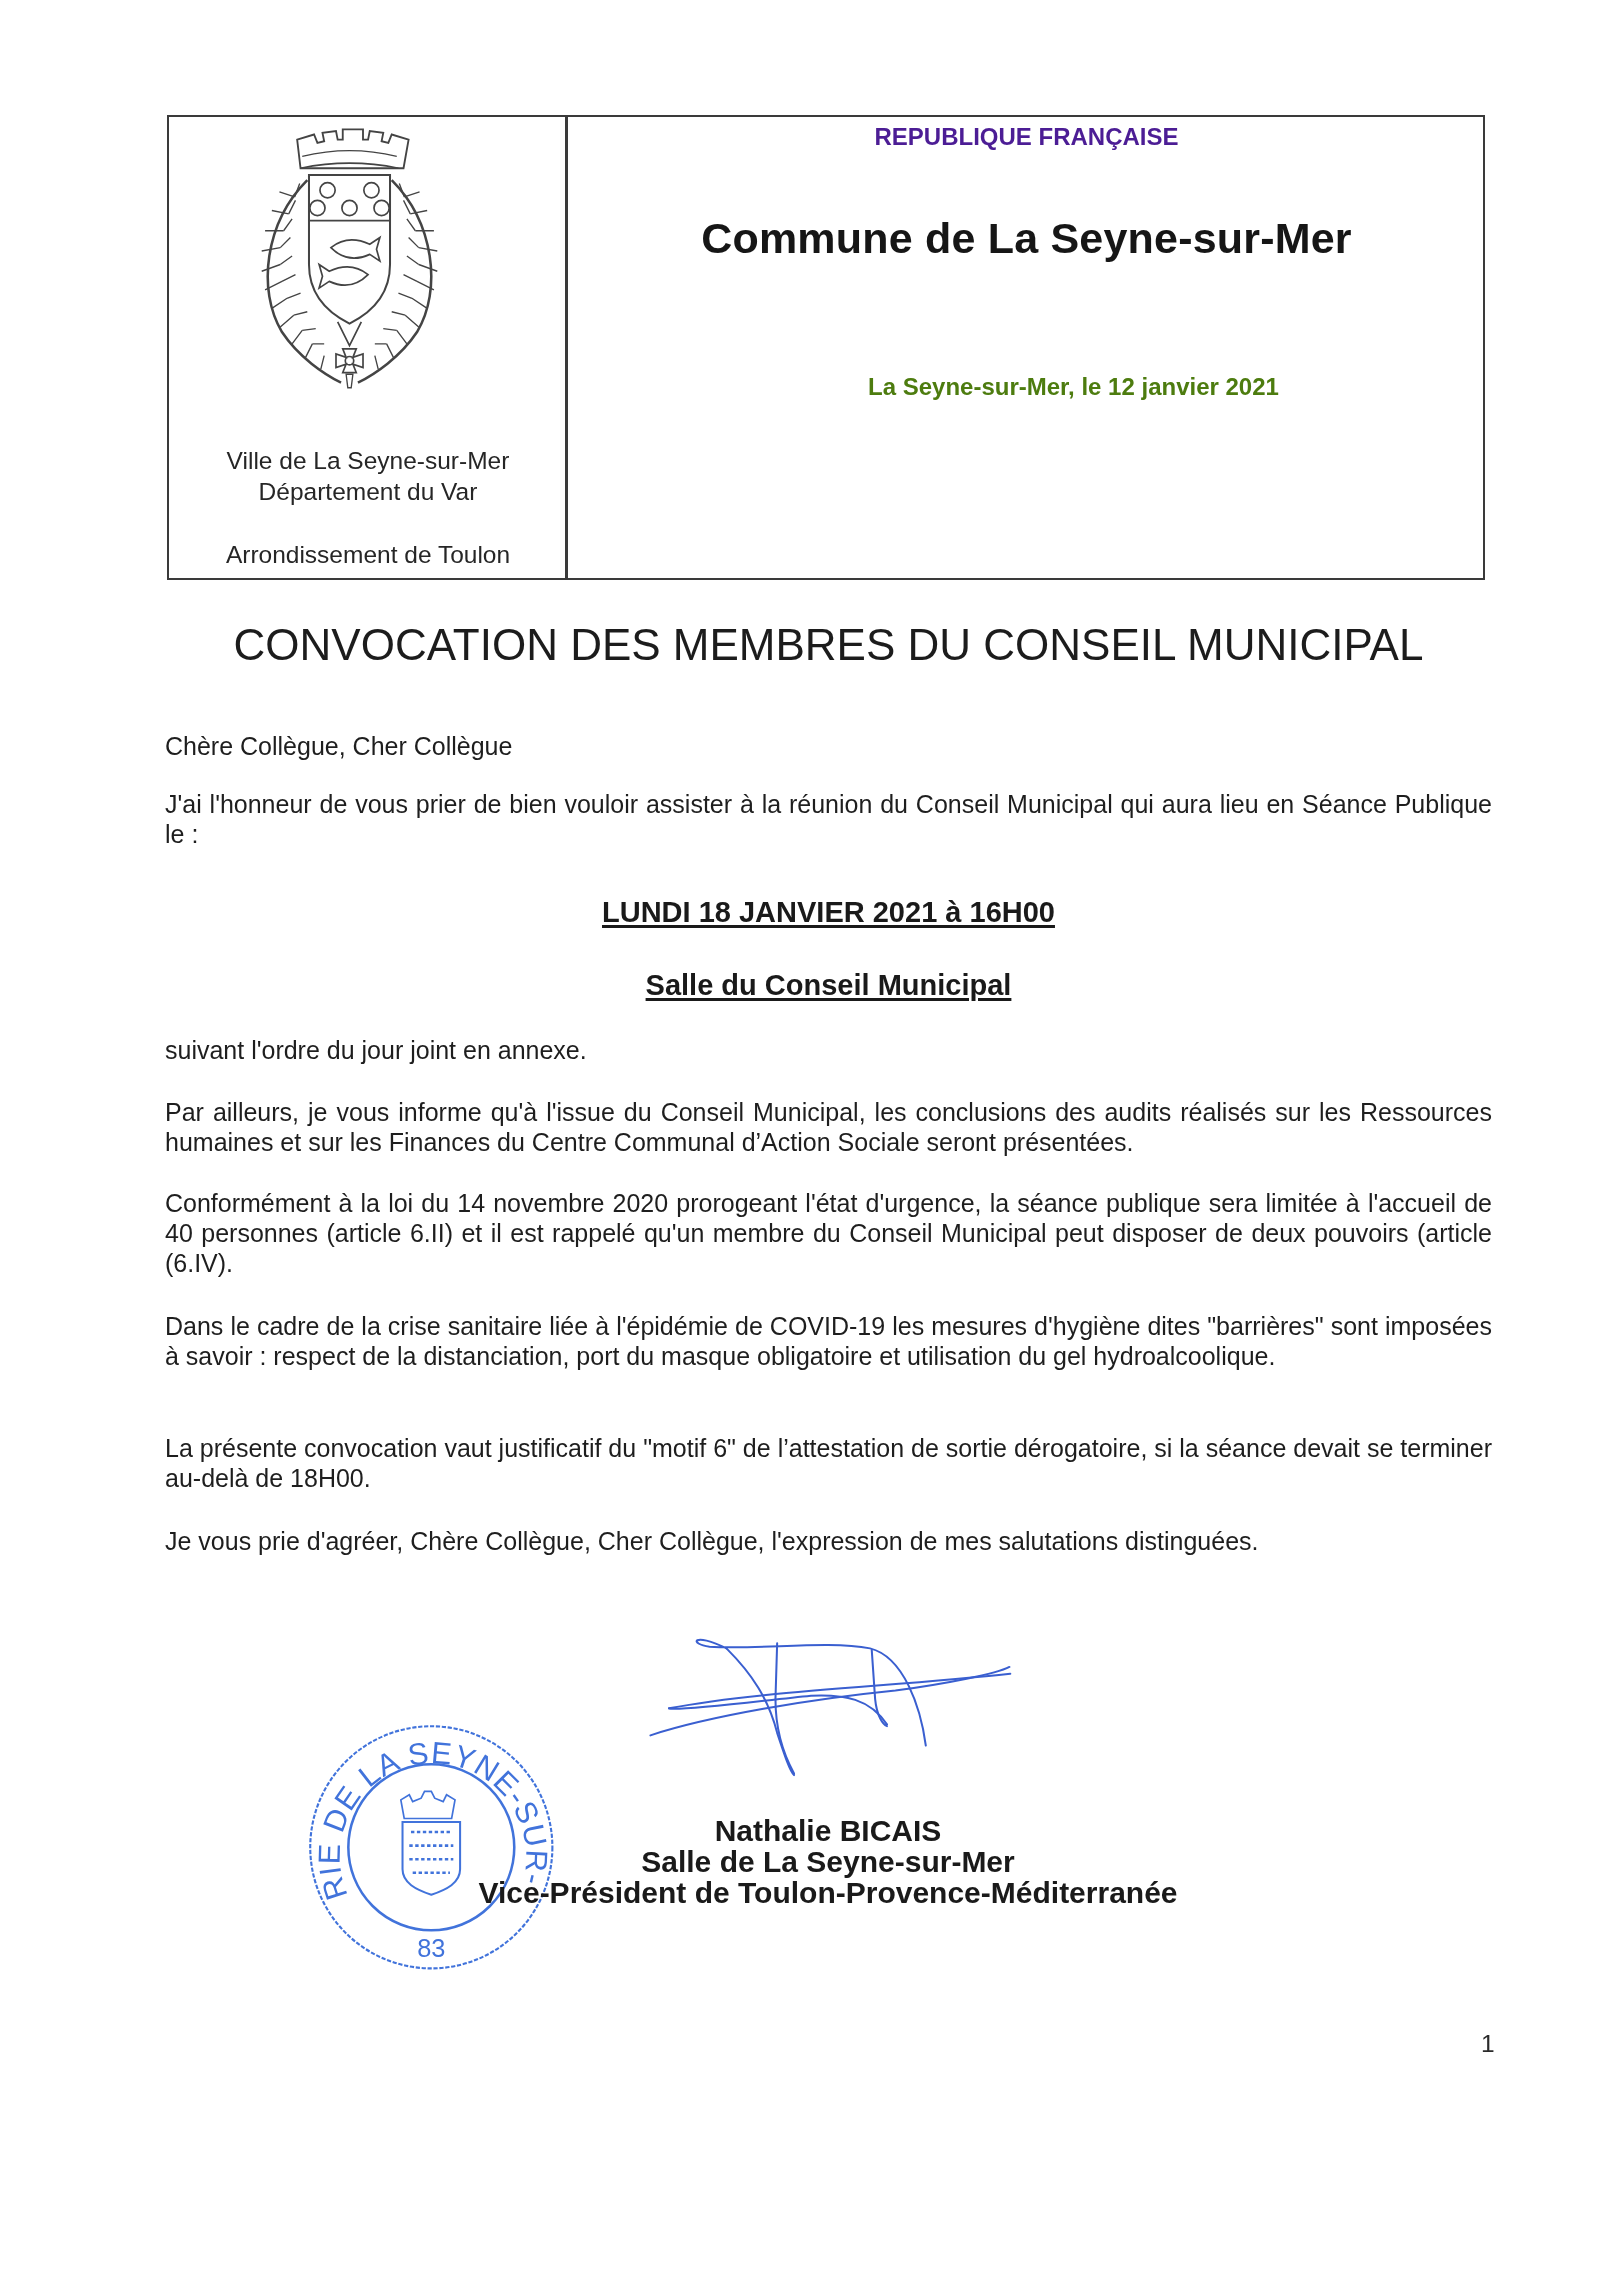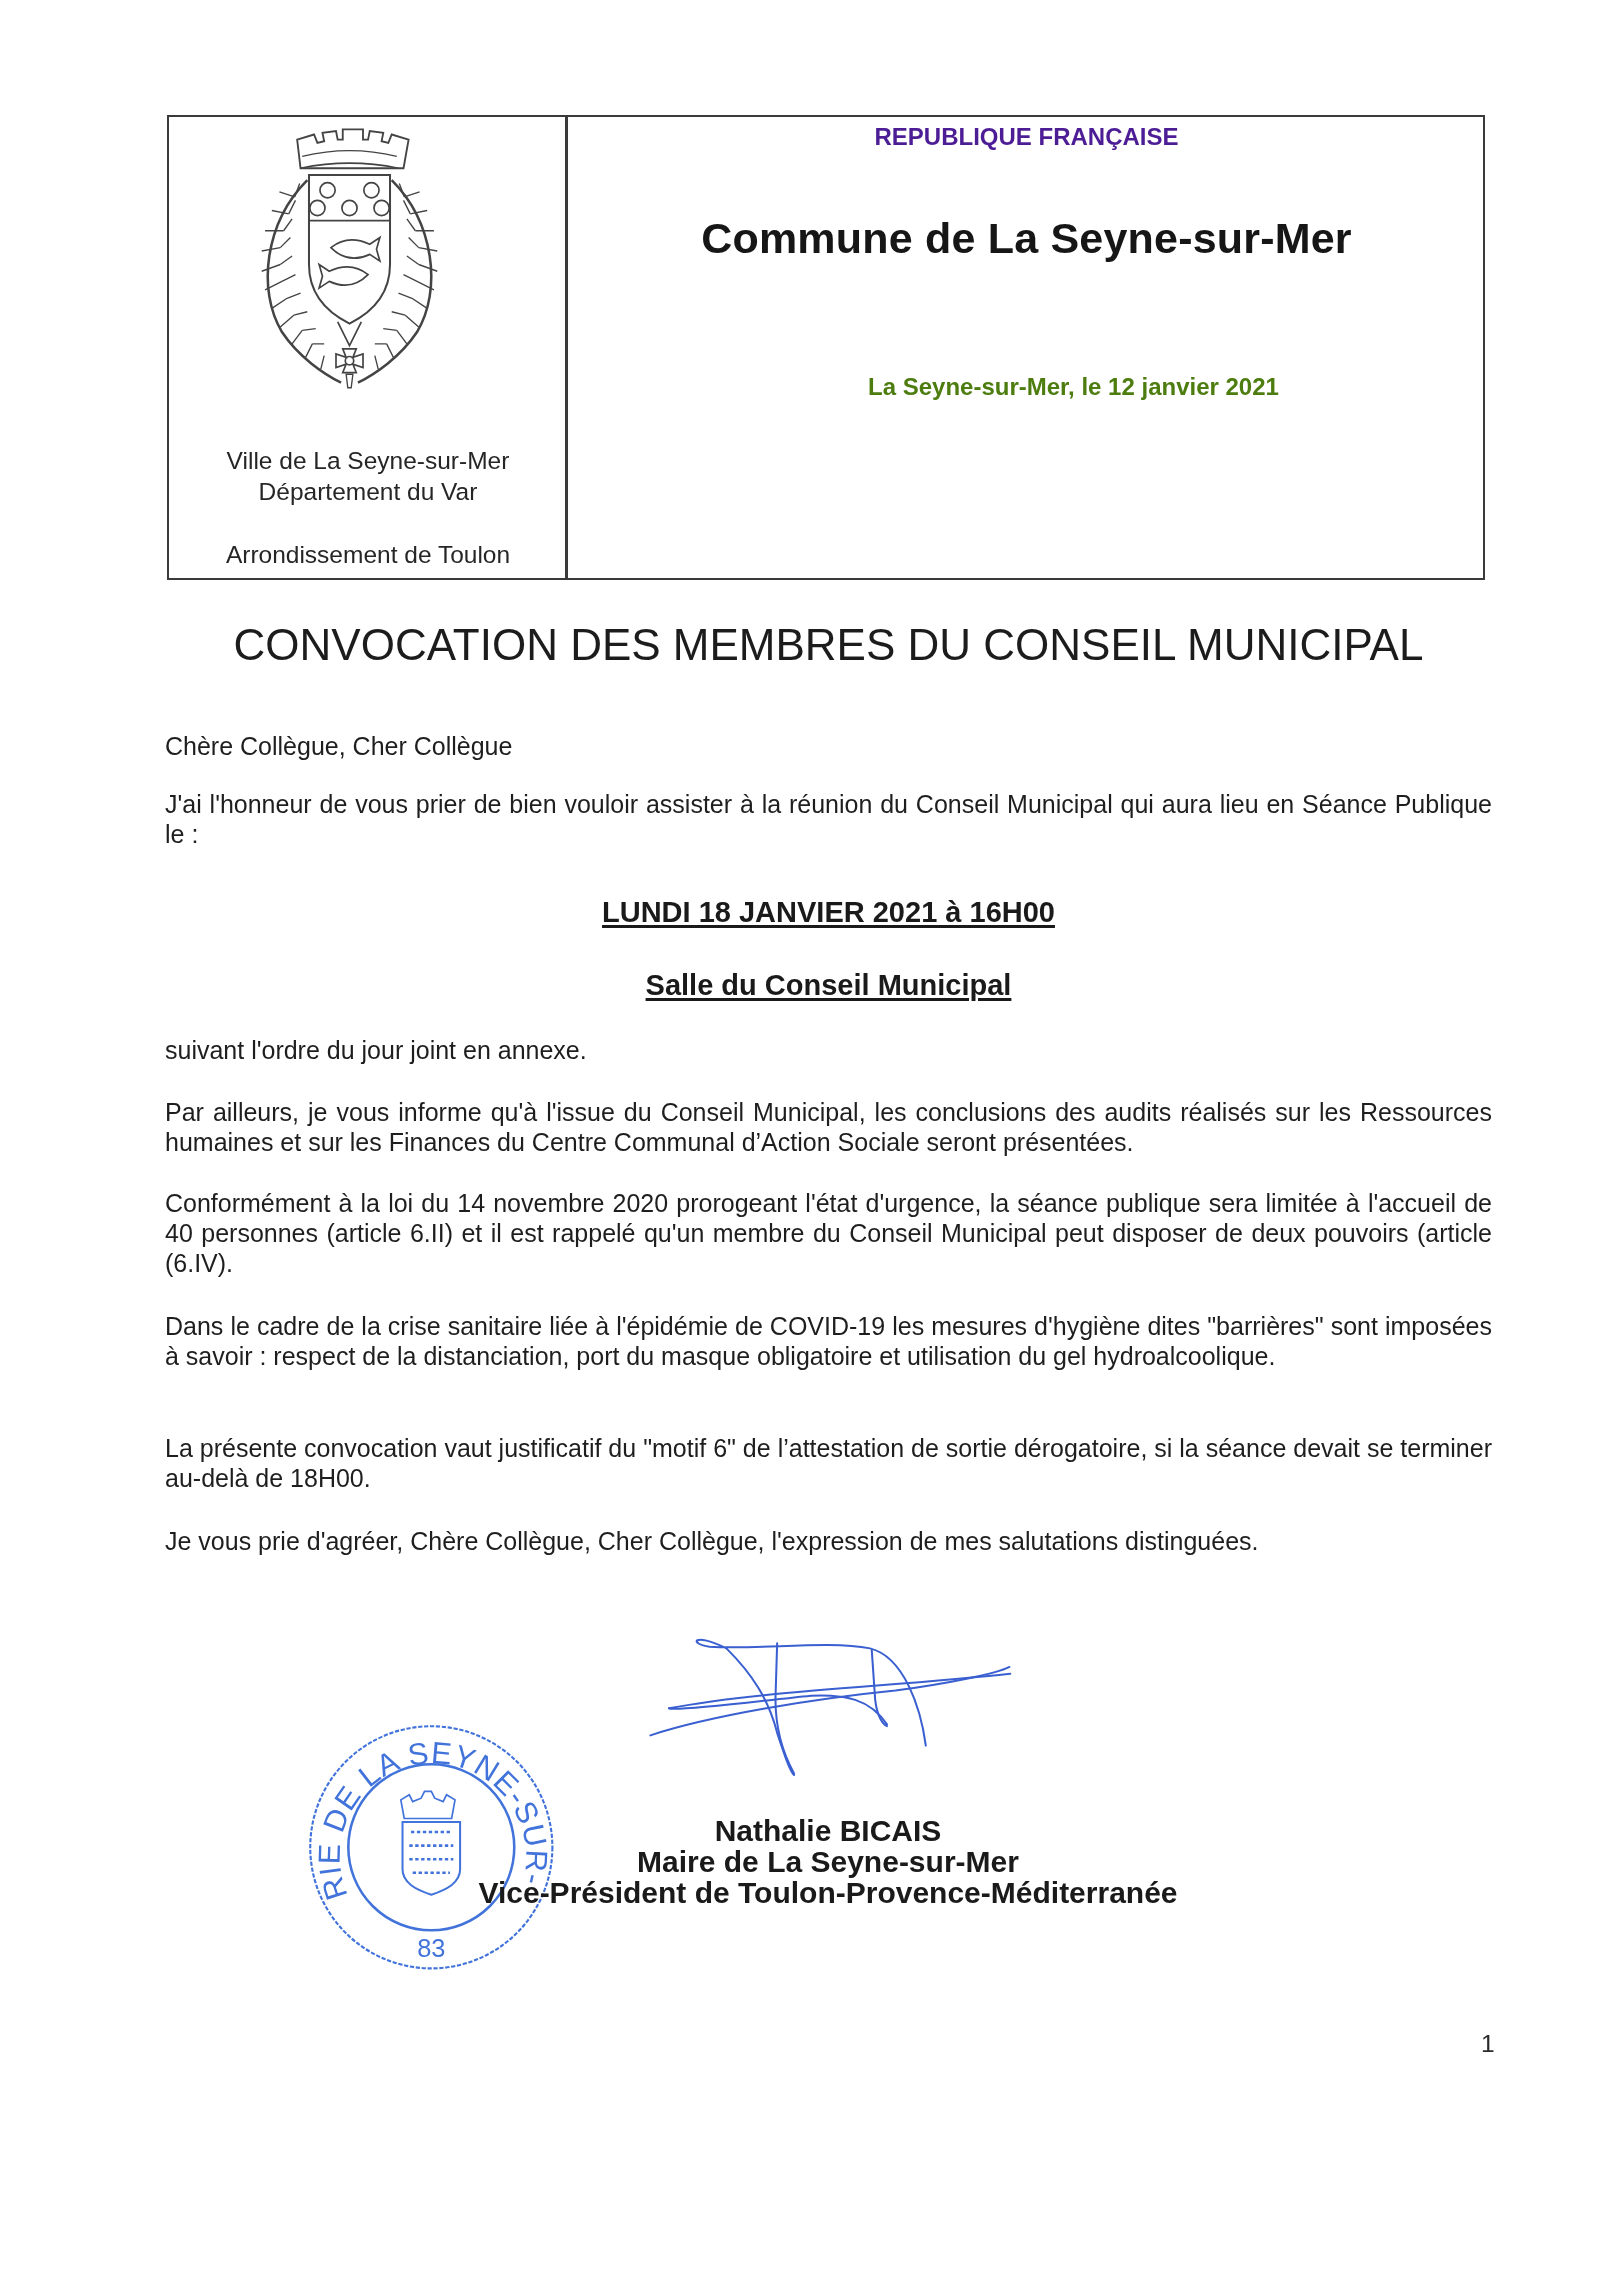--- a/index.html
+++ b/index.html
@@ -128,18 +128,18 @@
     <path d="M124,130 l48,0 M122,146 l52,0 M122,162 l52,0 M126,178 l44,0" stroke-width="3" stroke-dasharray="4 3"></path>
   </g>
   <text font-family="Liberation Sans, sans-serif" font-size="36" fill="#4173db" letter-spacing="1">
     <textPath href="#stampArc" startOffset="50%" text-anchor="middle">MAIRIE DE LA SEYNE-SUR-MER</textPath>
   </text>
   <text x="148" y="278" text-anchor="middle" font-family="Liberation Sans, sans-serif" font-size="30" fill="#4173db">83</text>
 </svg>
 
 <div class="sigblock">
   <div>Nathalie BICAIS</div>
-  <div>Maire de La Seyne-sur-Mer</div>
+  <div>Salle de La Seyne-sur-Mer</div>
   <div>Vice-Président de Toulon-Provence-Méditerranée</div>
 </div>
 
 <div class="pagenum">1</div>
 
 
 </body></html>

